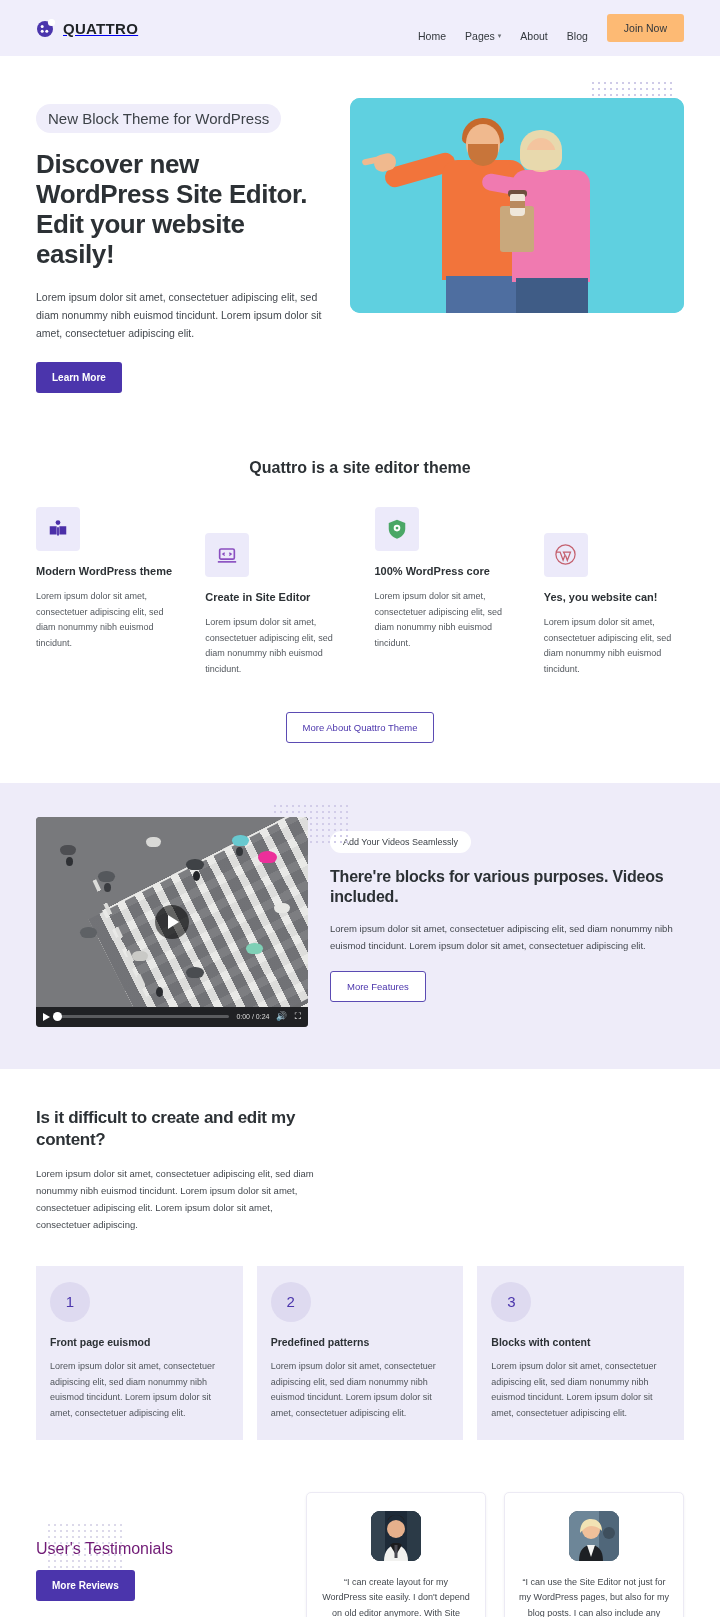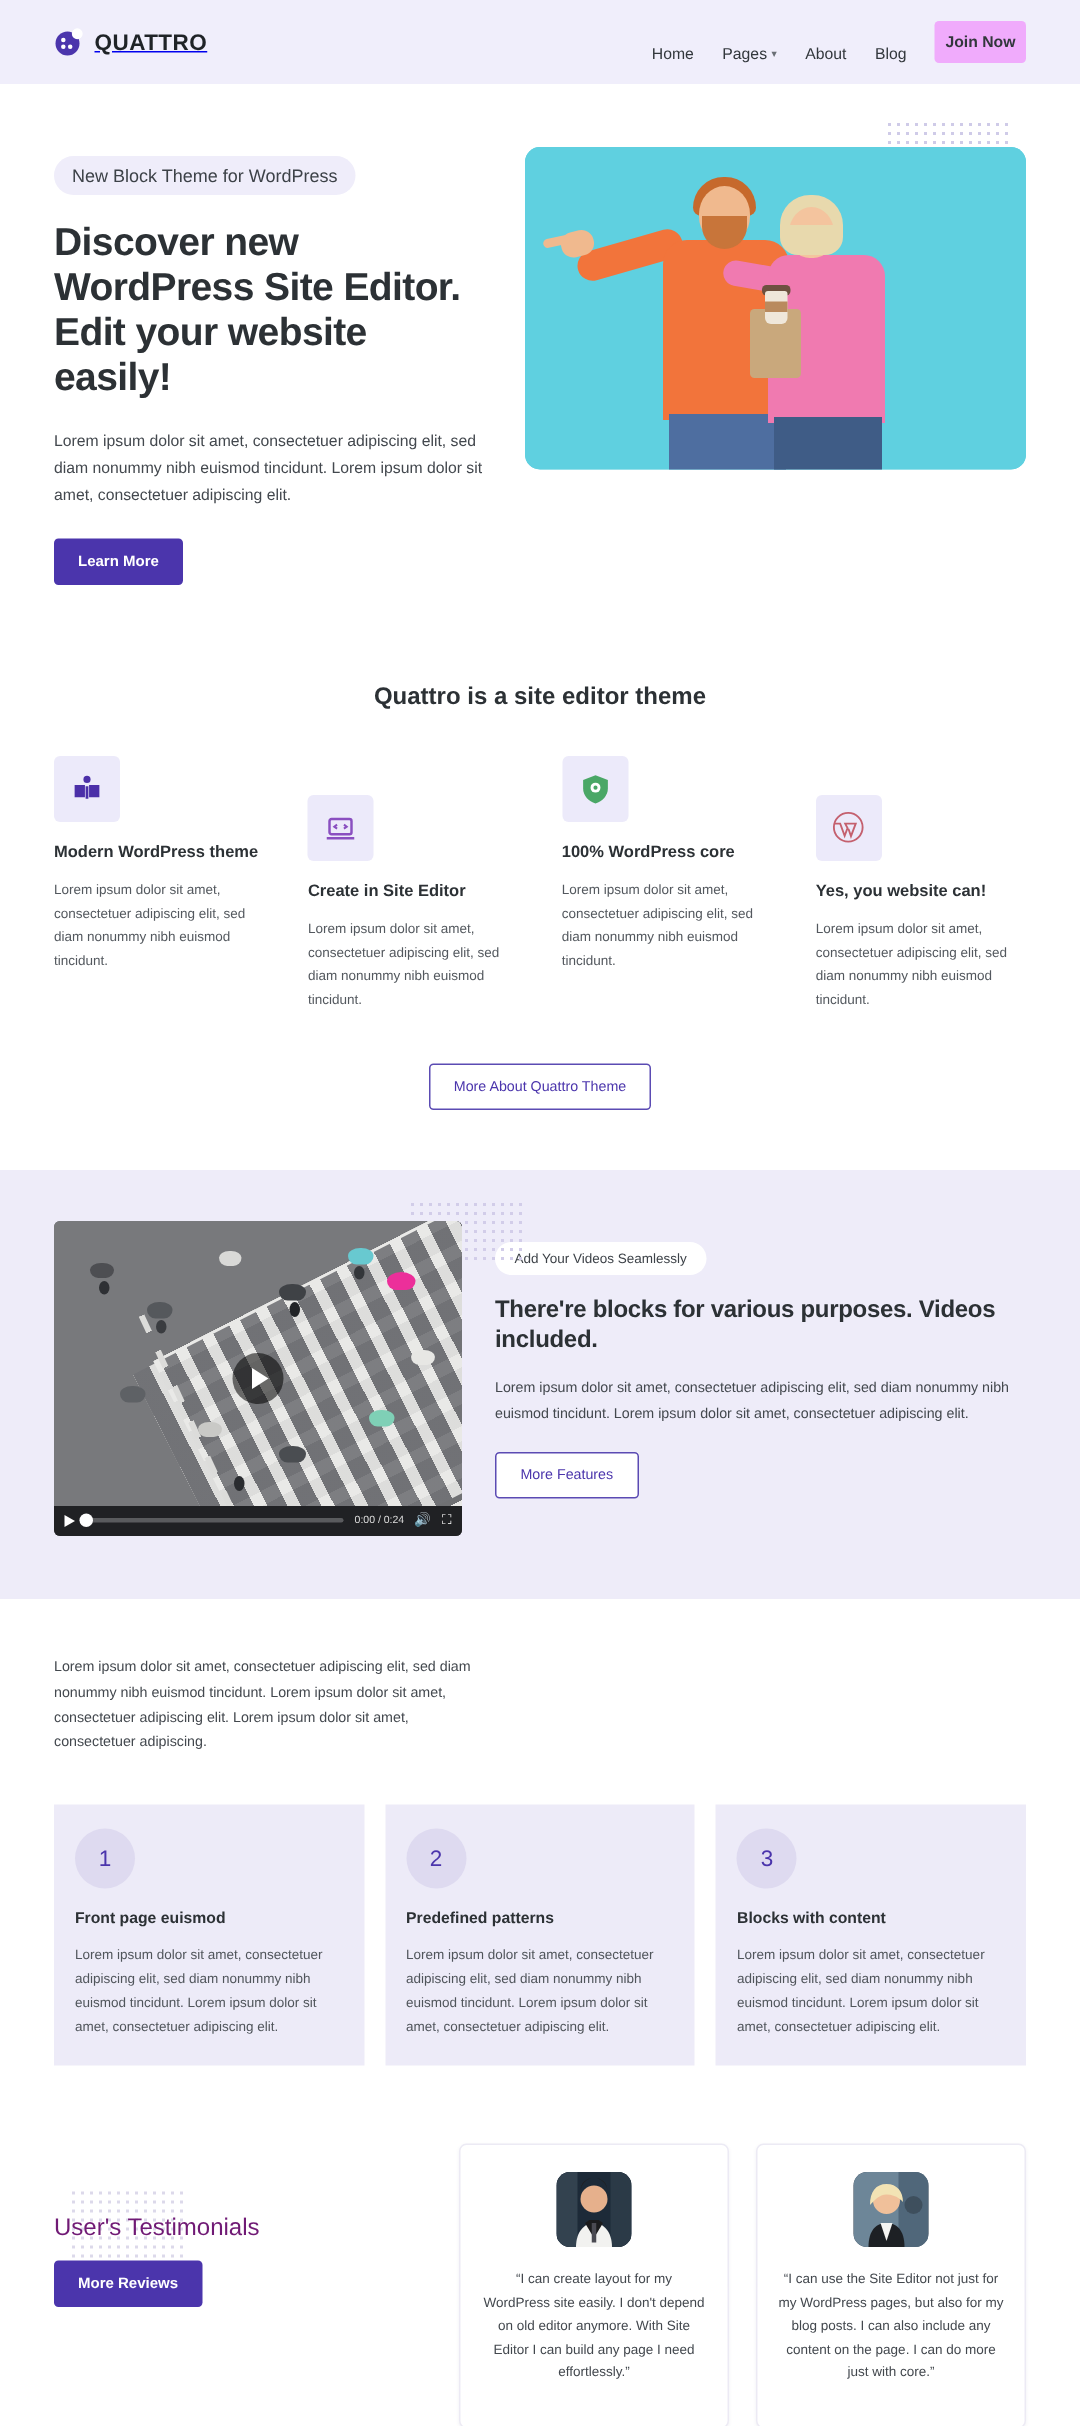--- a/index.html
+++ b/index.html
@@ -25,31 +25,31 @@
   .brand-name {
     font-size: 15px; font-weight: 700; letter-spacing: .3px; color: #1f2327;
   }
   .nav { margin-left: auto; display: flex; align-items: flex-end; gap: 19px; }
   .nav a {
     font-size: 10.5px; color: #32373c; text-decoration: none;
     display: inline-flex; align-items: center; gap: 3px;
   }
   .caret { font-size: 7px; color: #6a6f75; }
   .btn-join {
-    background: #f0abfc; color: #fff; font-size: 10.5px; font-weight: 700;
-    padding: 9px 7px; border-radius: 3px; text-decoration: none;
+    background: #fdba74; color: #fff; font-size: 10.5px; font-weight: 400;
+    padding: 9px 17px; border-radius: 3px; text-decoration: none;
     line-height: 1;
   }
 
   
   .hero { padding: 42px 36px 40px; display: flex; gap: 24px; position: relative; }
   .hero-left { width: 290px; padding-top: 6px; }
   .pill {
     display: inline-block; background: #efedfa; color: #3d4248;
-    font-size: 12px; padding: 6px 12px; border-radius: 20px; margin-bottom: 16px;
+    font-size: 15px; padding: 6px 12px; border-radius: 20px; margin-bottom: 16px;
   }
   .hero-title {
     font-size: 26px; line-height: 1.16; font-weight: 700; color: #2c3135;
     letter-spacing: -.4px; margin-bottom: 18px;
   }
   .hero-desc { font-size: 10.5px; line-height: 1.72; color: #43484e; margin-bottom: 20px; }
   .btn-solid {
     display: inline-block; background: #4b35ac; color: #fff; font-size: 10px;
     font-weight: 600; padding: 10px 16px; border-radius: 3px; text-decoration: none;
   }
@@ -358,20 +358,21 @@
     </div>
     <div class="video-right">
       <span class="pill-white">Add Your Videos Seamlessly</span>
       <h2 class="vr-title">There're blocks for various purposes. Videos included.</h2>
       <p class="vr-text">Lorem ipsum dolor sit amet, consectetuer adipiscing elit, sed diam nonummy nibh euismod tincidunt. Lorem ipsum dolor sit amet, consectetuer adipiscing elit.</p>
       <a class="btn-outline" href="#">More Features</a>
     </div>
   </section>
 
   <section class="steps-section">
+    <h2 class="steps-title">Is it difficult to create and edit my content?</h2>
     <p class="steps-text">Lorem ipsum dolor sit amet, consectetuer adipiscing elit, sed diam nonummy nibh euismod tincidunt. Lorem ipsum dolor sit amet, consectetuer adipiscing elit. Lorem ipsum dolor sit amet, consectetuer adipiscing.</p>
     <div class="steps-row">
       <div class="step-card">
         <div class="step-num">1</div>
         <div class="step-title">Front page euismod</div>
         <div class="step-text">Lorem ipsum dolor sit amet, consectetuer adipiscing elit, sed diam nonummy nibh euismod tincidunt. Lorem ipsum dolor sit amet, consectetuer adipiscing elit.</div>
       </div>
       <div class="step-card">
         <div class="step-num">2</div>
         <div class="step-title">Predefined patterns</div>

